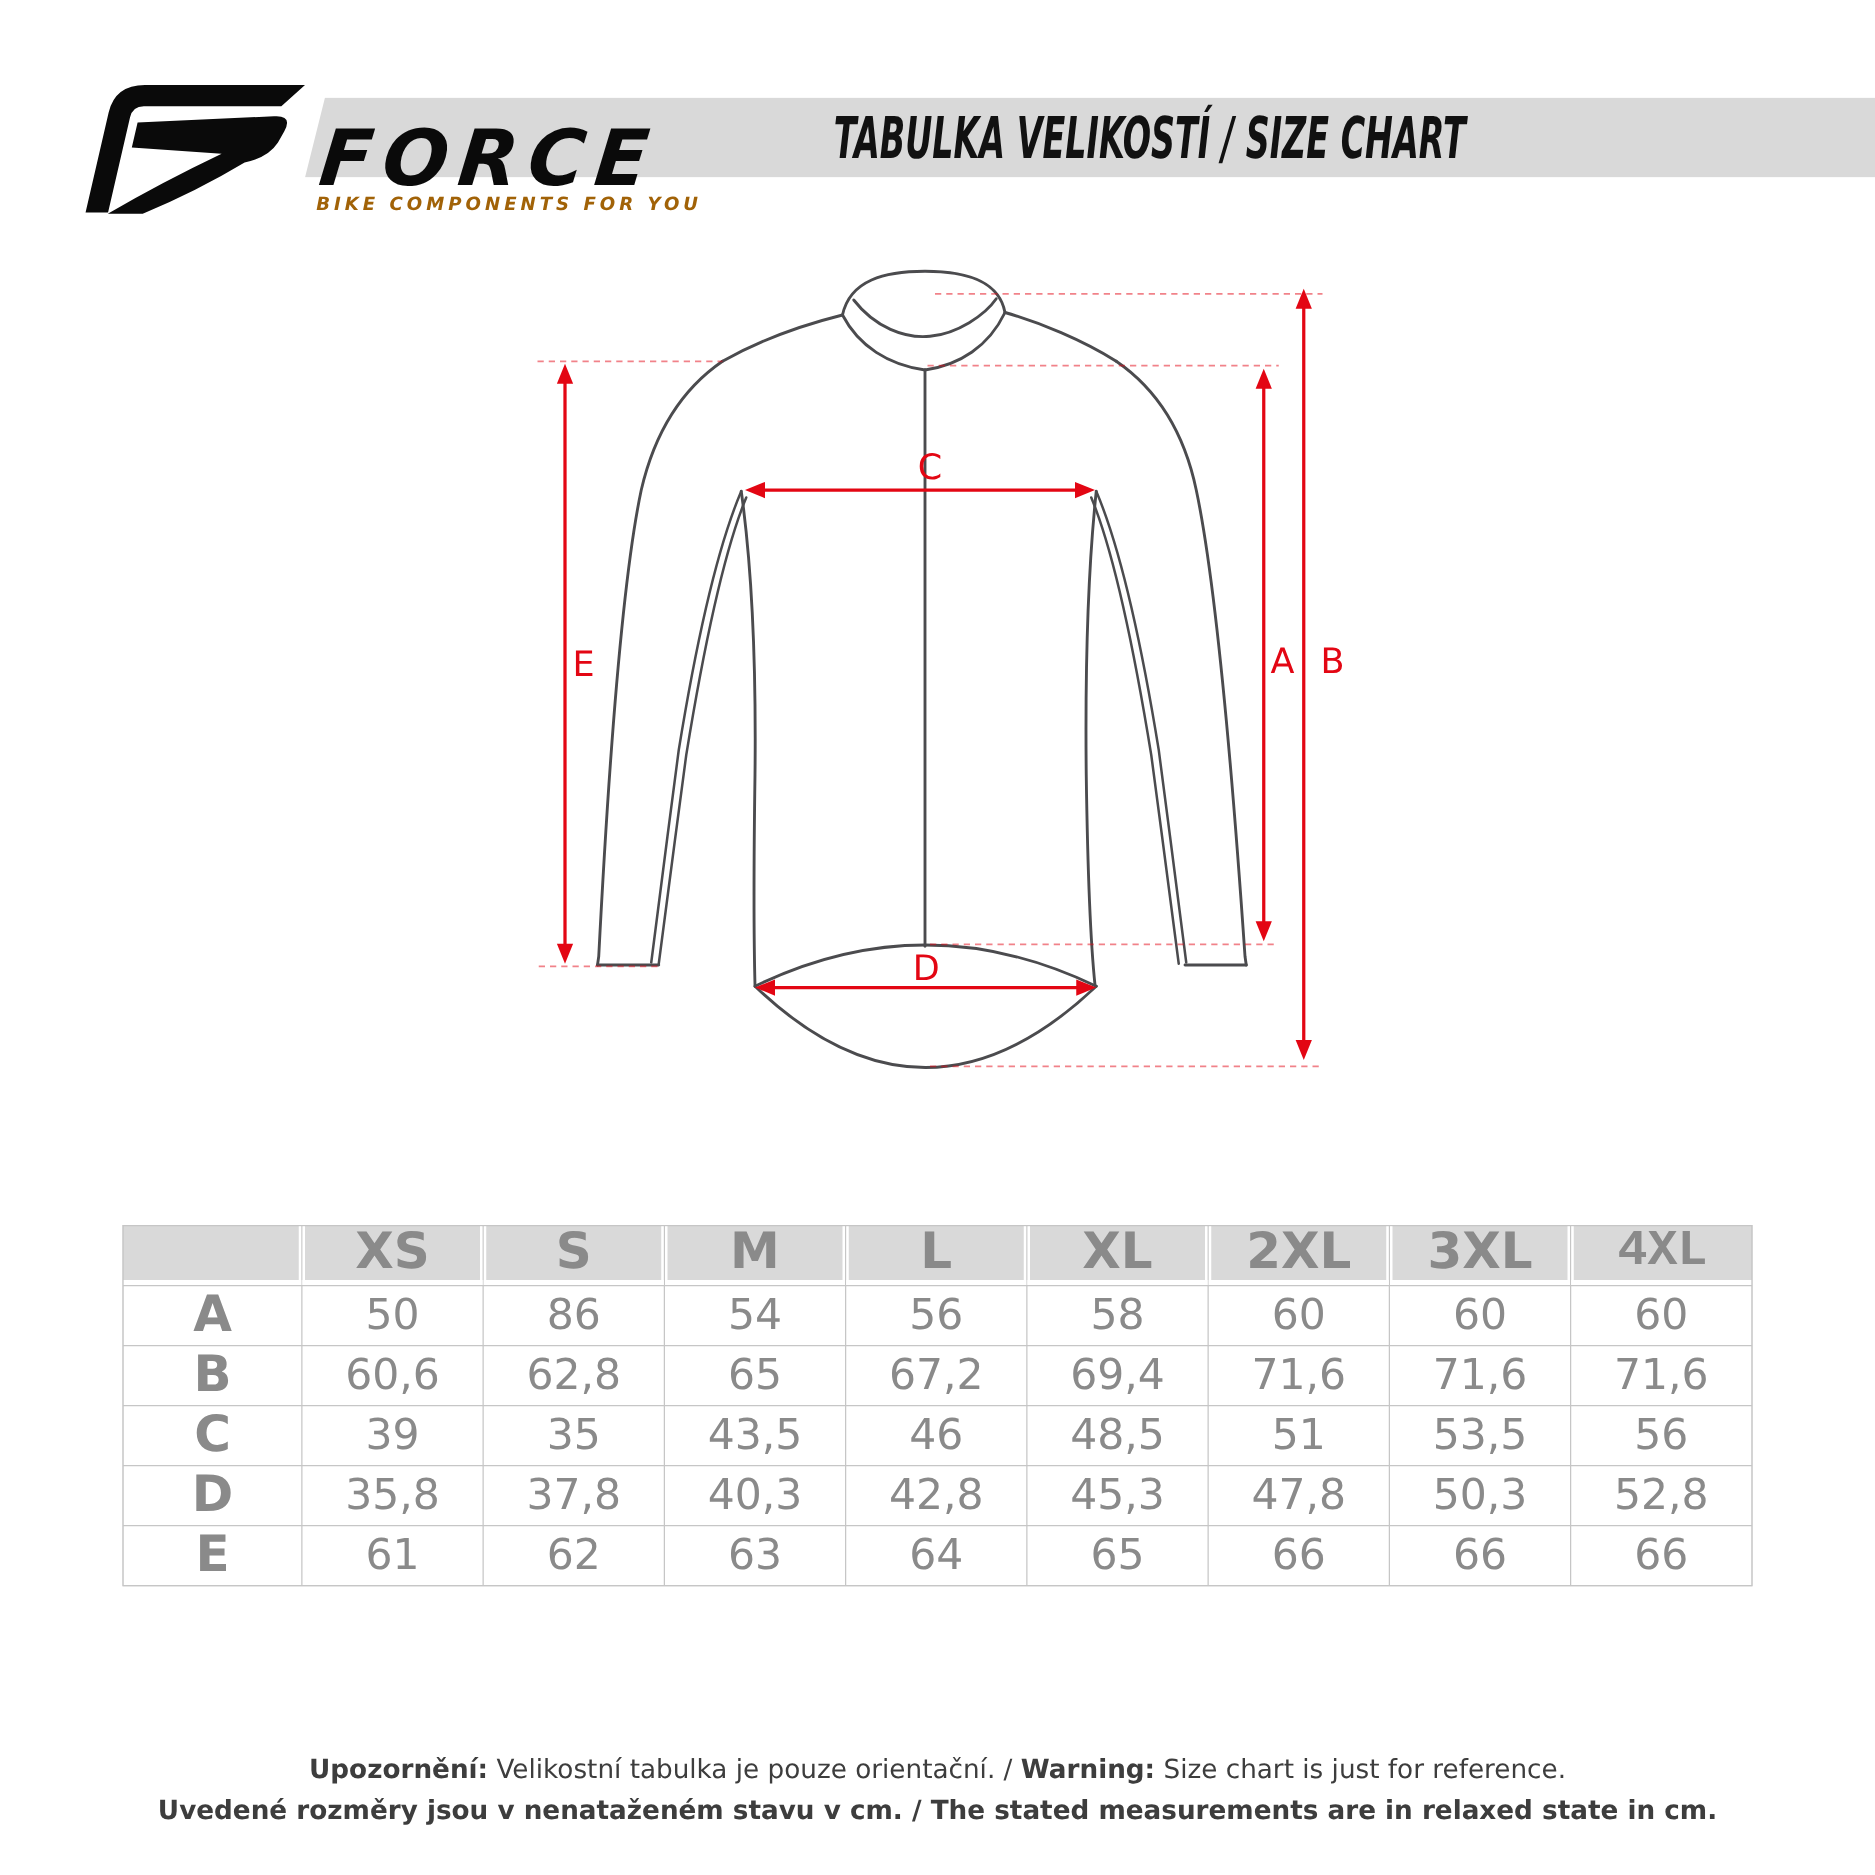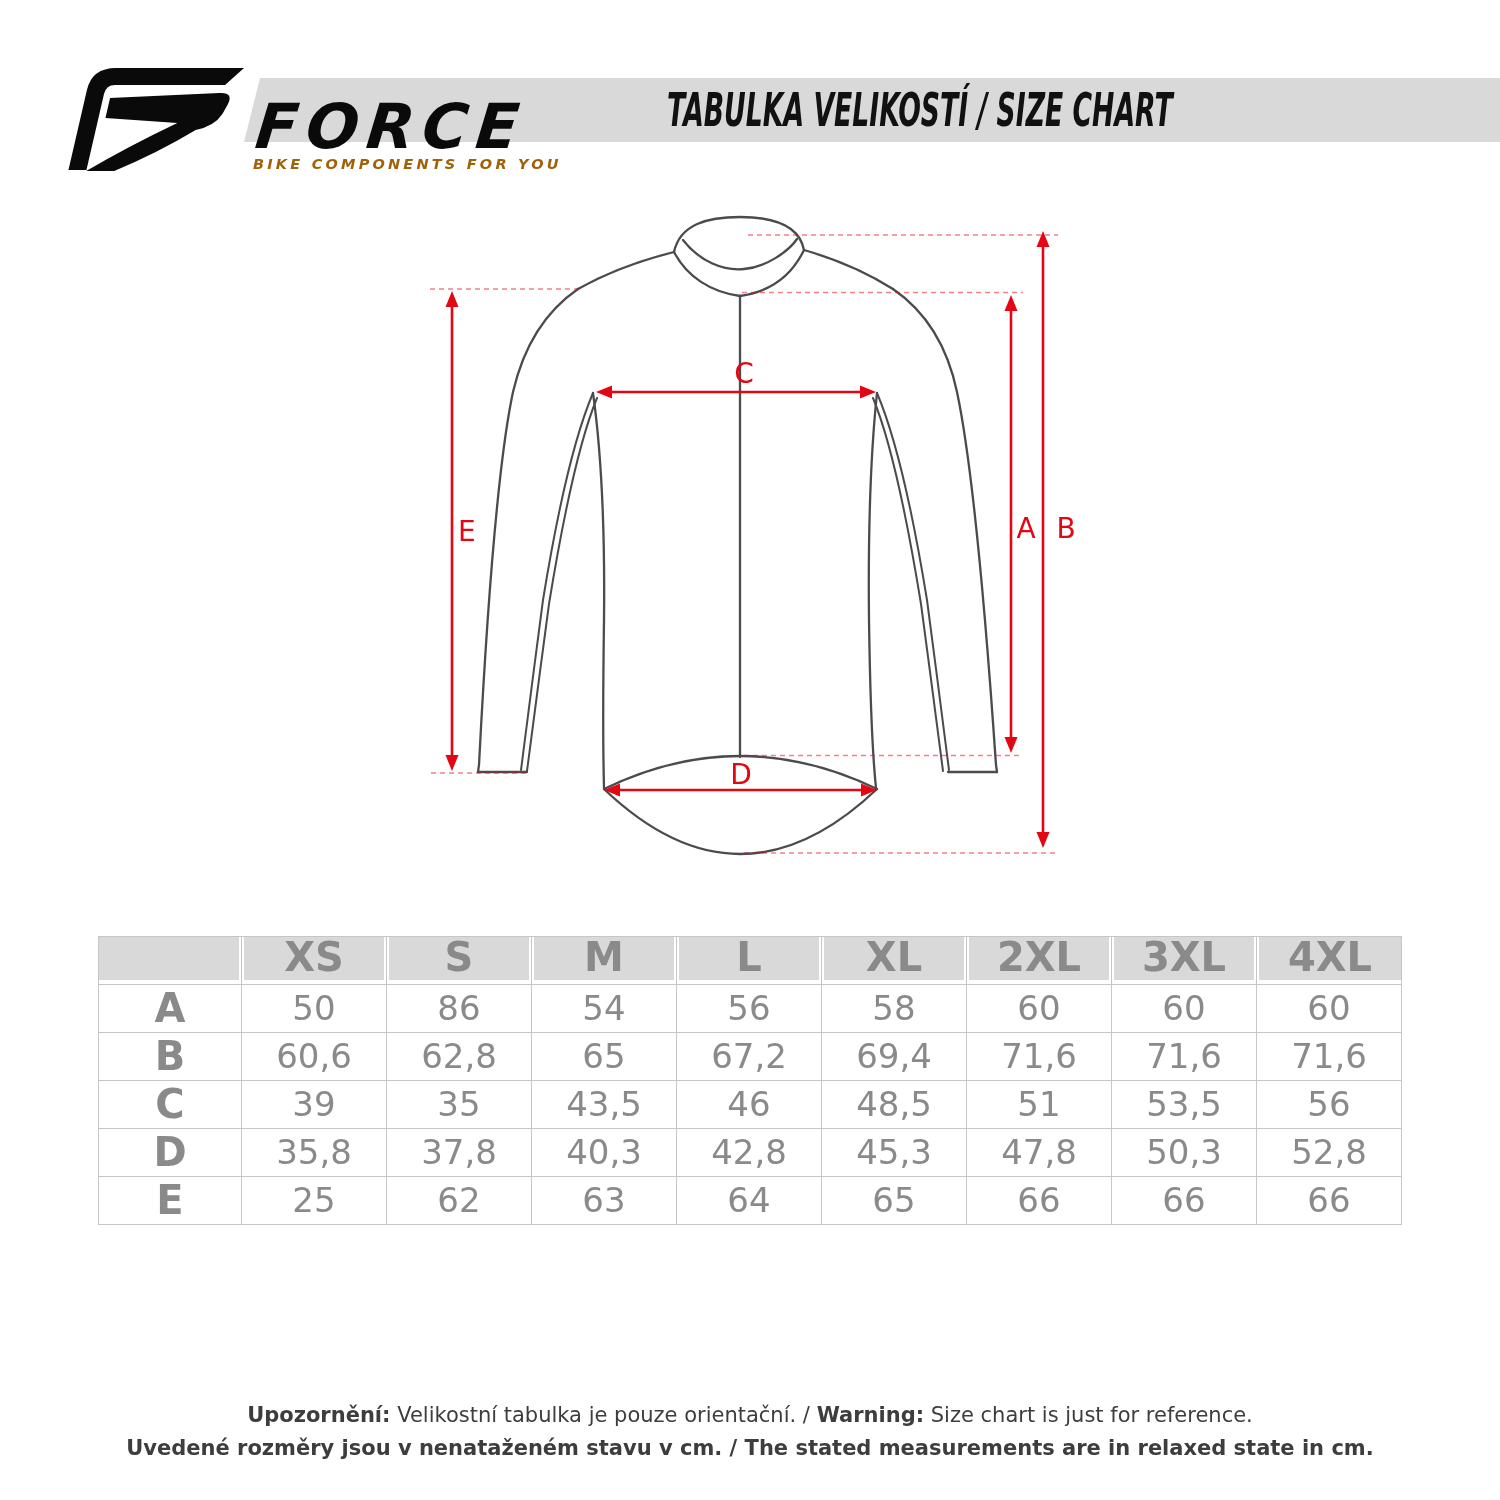--- a/index.html
+++ b/index.html
@@ -29,35 +29,35 @@
   .tagline{
     position:absolute;left:253px;top:156px;
     font-weight:bold;font-style:italic;font-size:14.5px;color:#a16207;
     letter-spacing:3.2px;white-space:nowrap;
   }
   
   .diagram{position:absolute;left:360px;top:200px;width:760px;height:680px;}
   .measure-label{font-size:28px;fill:#e30613;font-family:"DejaVu Sans","Liberation Sans",sans-serif;}
   
   .size-table{
-    position:absolute;left:98px;top:936px;
+    position:absolute;left:98px;top:980px;
     display:grid;grid-template-columns:142px repeat(8,144px);grid-auto-rows:47px;
     gap:1px;background:#c6c6c6;border:1px solid #c6c6c6;
   }
   .size-table .cell{
     background:#fff;text-align:center;line-height:47px;
     font-size:34px;color:#8a8a8a;
   }
   .size-table .hcell{
     background:#d9d9d9;text-align:center;line-height:41px;
     font-weight:bold;font-size:40px;color:#8a8a8a;
     border-left:2px solid #fff;border-right:2px solid #fff;border-bottom:4px solid #fff;
   }
   .size-table .hcell:first-child{border-left:none;}
-  .size-table .hcell:nth-child(9n){border-right:none;}
+  .size-table .hcell:nth-child(9n){border-right:none;font-family:Liberation Mono, monospace;}
   .size-table .rlabel{font-weight:bold;font-size:40px;}
   
   .footer-line{
     position:absolute;left:0;width:1500px;text-align:center;
     font-size:21px;color:#3d3d3d;line-height:28px;
   }
   .footer-line b{font-weight:bold;}
   .footer-1{top:1401px;}
   .footer-2{top:1434px;font-weight:bold;}
 </style>
@@ -195,21 +195,21 @@
   <div class="cell">35,8</div>
   <div class="cell">37,8</div>
   <div class="cell">40,3</div>
   <div class="cell">42,8</div>
   <div class="cell">45,3</div>
   <div class="cell">47,8</div>
   <div class="cell">50,3</div>
   <div class="cell">52,8</div>
 
   <div class="cell rlabel">E</div>
-  <div class="cell">25</div>
+  <div class="cell">61</div>
   <div class="cell">62</div>
   <div class="cell">63</div>
   <div class="cell">64</div>
   <div class="cell">65</div>
   <div class="cell">66</div>
   <div class="cell">66</div>
   <div class="cell">66</div>
 </div>
 
 <div class="footer-line footer-1">

